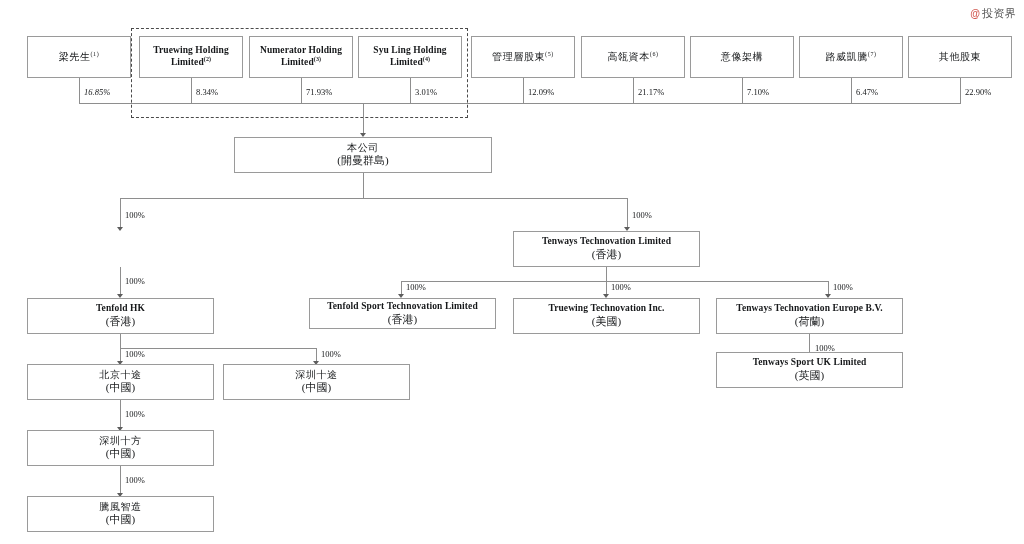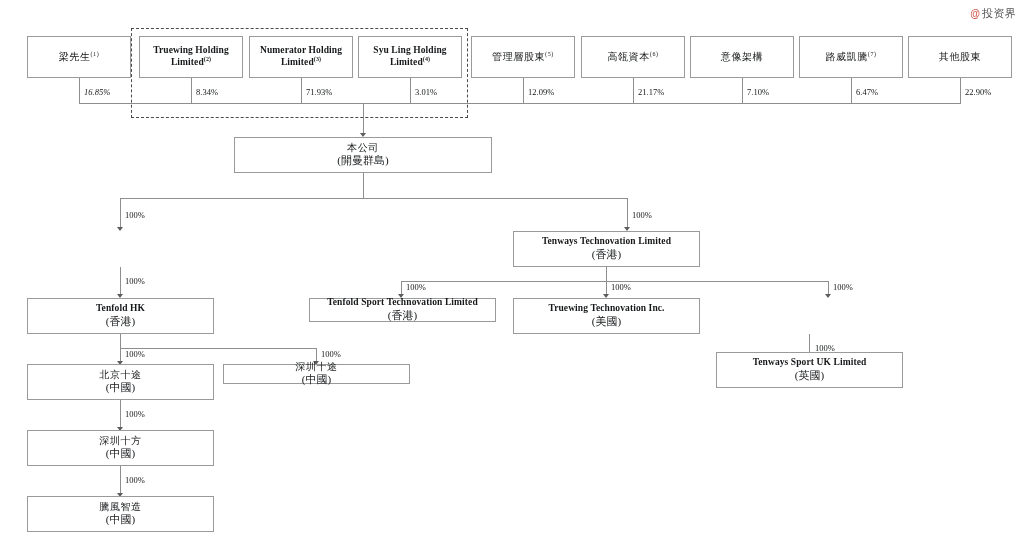--- a/index.html
+++ b/index.html
@@ -175,47 +175,51 @@
   <div class="arrow" style="left:603px;top:294px;"></div>
   <div class="arrow" style="left:825px;top:294px;"></div>
   <div class="pct" style="left:406px;top:282px;">100%</div>
   <div class="pct" style="left:611px;top:282px;">100%</div>
   <div class="pct" style="left:833px;top:282px;">100%</div>
 
   <div class="node en" style="left:27px;top:298px;width:187px;height:36px;">
     <div class="l1">Tenfold HK</div>
     <div class="l2">(香港)</div>
   </div>
-  <div class="node en" style="left:309px;top:298px;width:187px;height:24px;">
+  <div class="node en" style="left:309px;top:298px;width:187px;height:31px;">
     <div class="l1">Tenfold Sport Technovation Limited</div>
     <div class="l2">(香港)</div>
   </div>
   <div class="node en" style="left:513px;top:298px;width:187px;height:36px;">
     <div class="l1">Truewing Technovation Inc.</div>
     <div class="l2">(美國)</div>
+  </div>
+  <div class="node en" style="left:716px;top:298px;width:187px;height:36px;">
+    <div class="l1">Tenways Technovation Europe B.V.</div>
+    <div class="l2">(荷蘭)</div>
   </div>
 
   <div class="ln vl" style="left:809px;top:334px;height:29px;"></div>
   <div class="arrow" style="left:806px;top:361px;"></div>
   <div class="pct" style="left:815px;top:343px;">100%</div>
 
   <div class="ln vl" style="left:120px;top:334px;height:14px;"></div>
   <div class="ln hl" style="left:120px;top:348px;width:196px;"></div>
   <div class="ln vl" style="left:120px;top:348px;height:15px;"></div>
   <div class="ln vl" style="left:316px;top:348px;height:15px;"></div>
   <div class="arrow" style="left:117px;top:361px;"></div>
   <div class="arrow" style="left:313px;top:361px;"></div>
   <div class="pct" style="left:125px;top:349px;">100%</div>
   <div class="pct" style="left:321px;top:349px;">100%</div>
 
   <div class="node cjk" style="left:27px;top:364px;width:187px;height:36px;">
     <div class="l1">北京十途</div>
     <div class="l2">(中國)</div>
   </div>
-  <div class="node cjk" style="left:223px;top:364px;width:187px;height:20px;">
+  <div class="node cjk" style="left:223px;top:364px;width:187px;height:36px;">
     <div class="l1">深圳十途</div>
     <div class="l2">(中國)</div>
   </div>
   <div class="node en" style="left:716px;top:352px;width:187px;height:36px;">
     <div class="l1">Tenways Sport UK Limited</div>
     <div class="l2">(英國)</div>
   </div>
 
   <div class="ln vl" style="left:120px;top:400px;height:29px;"></div>
   <div class="arrow" style="left:117px;top:427px;"></div>

